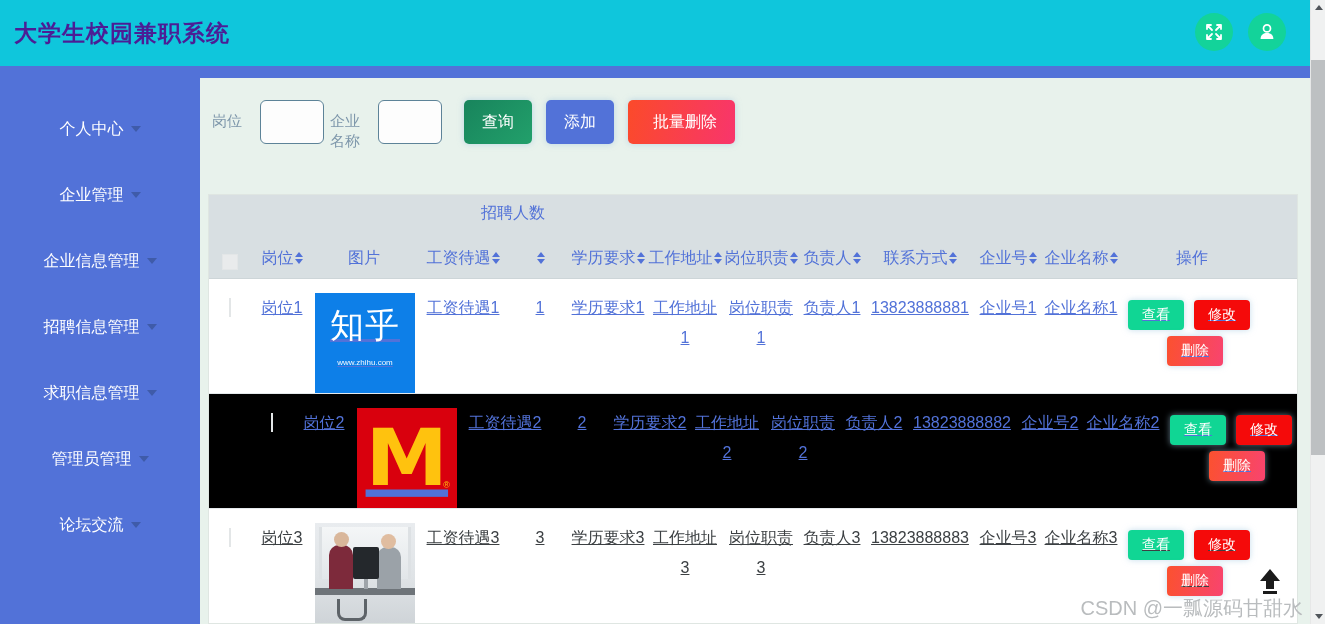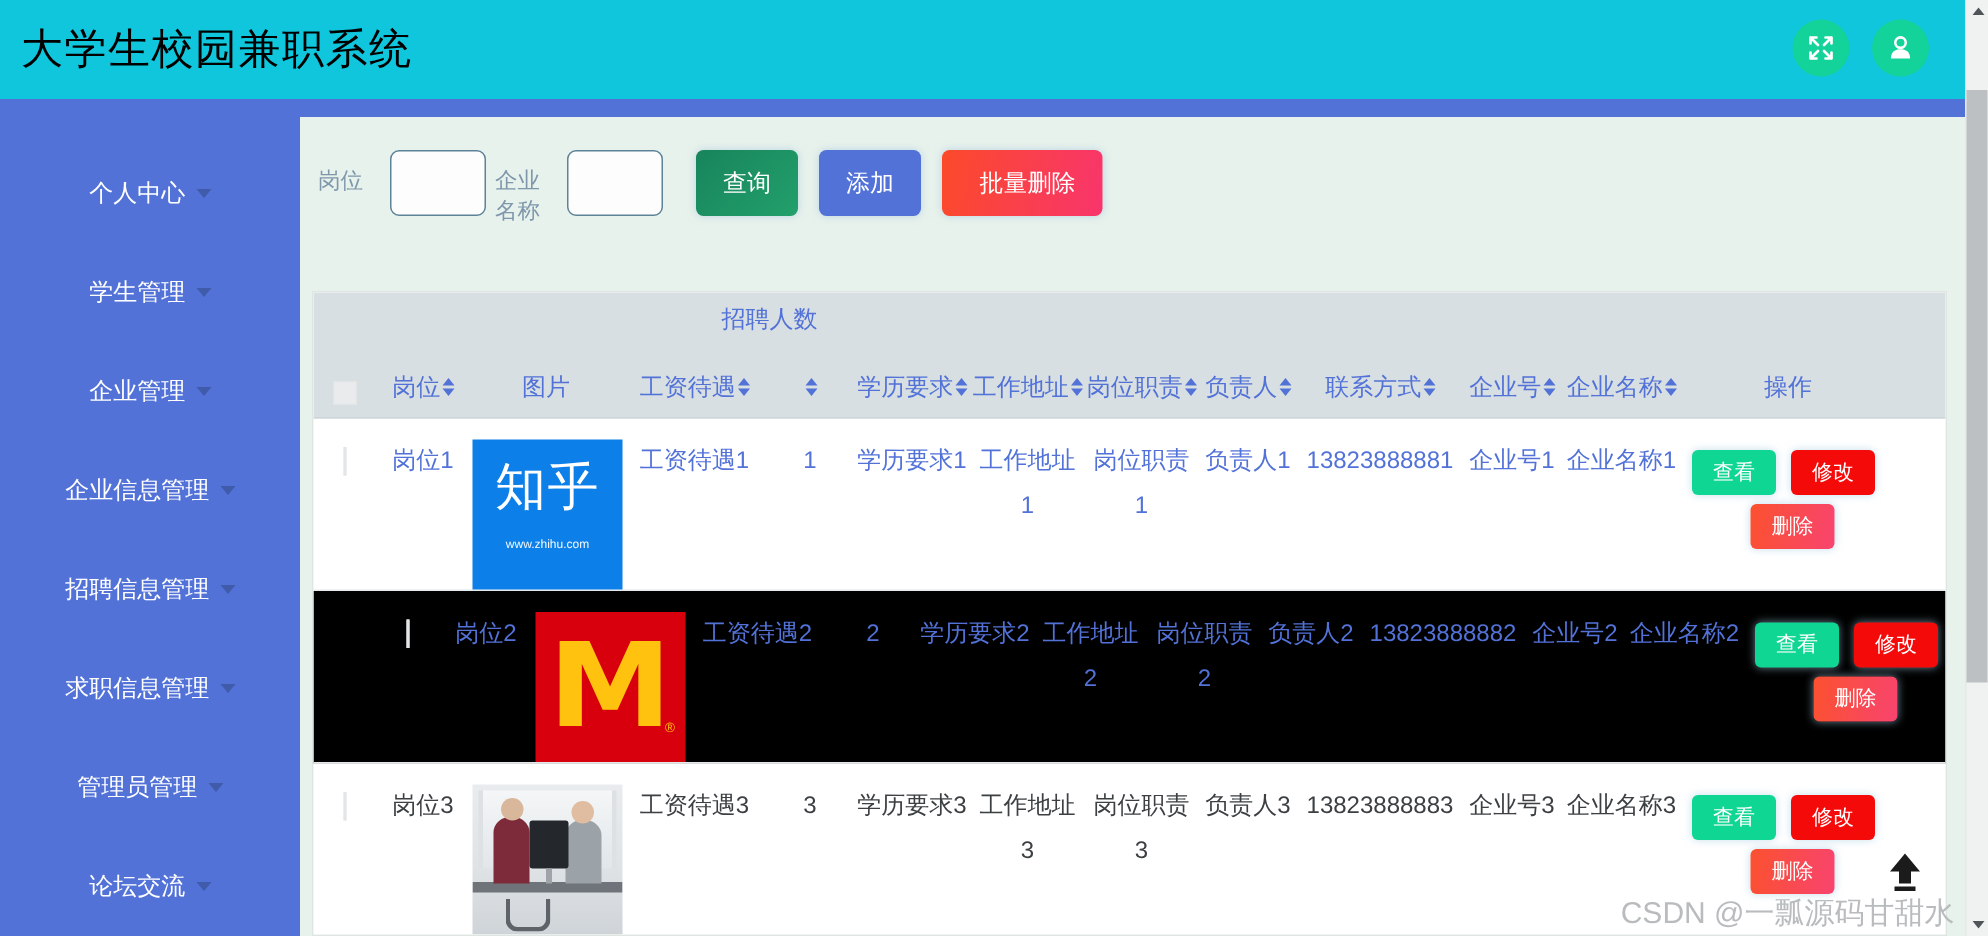--- a/index.html
+++ b/index.html
@@ -17,25 +17,25 @@
   }
 
   
   .topbar {
     position: absolute; top: 0; left: 0;
     width: 1310px; height: 66px;
     background: #0fc6dc;
     display: flex; align-items: center;
   }
   .app-title {
-    color: #000000;
-    font-size: 28px;
+    color: #4c1d95;
+    font-size: 23px;
     margin-left: 14px;
     letter-spacing: 1px;
-    font-weight: 400;
+    font-weight: 700;
     white-space: nowrap;
   }
   .topbar-actions {
     position: absolute; right: 24px; top: 13px;
     display: flex; gap: 15px;
   }
   .circle-btn {
     width: 38px; height: 38px; border-radius: 50%;
     background: #13d39a;
     display: flex; align-items: center; justify-content: center;
@@ -189,20 +189,21 @@
     padding-top: 10px;
   }
   .trow.alt { background: #000000; padding-left: 42px; }
   .tcell {
     font-size: 16px;
     color: #5272d8;
     text-align: center;
     word-break: break-all;
     line-height: 30px;
     padding: 4px 2px 0 2px;
+    text-decoration: underline;
   }
   .trow.dark .tcell { color: #3c4043; }
 
   
   .c-check  { width: 42px;  flex: 0 0 42px; }
   .c-post   { width: 62px;  flex: 0 0 62px; }
   .c-img    { width: 102px; flex: 0 0 102px; }
   .c-salary { width: 96px;  flex: 0 0 96px; }
   .c-count  { width: 58px;  flex: 0 0 58px; }
   .c-edu    { width: 78px;  flex: 0 0 78px; }
@@ -392,24 +393,20 @@
           </svg>
         </span>
       </div>
     </div>
   </div>
   <div class="subbar"></div>
 
   <div class="sidebar">
     <div class="side-item">
       <span>个人中心</span>
-      <span class="caret"></span>
-    </div>
-    <div class="side-item">
-      <span>学生管理</span>
       <span class="caret"></span>
     </div>
     <div class="side-item">
       <span>企业管理</span>
       <span class="caret"></span>
     </div>
     <div class="side-item">
       <span>企业信息管理</span>
       <span class="caret"></span>
     </div>

